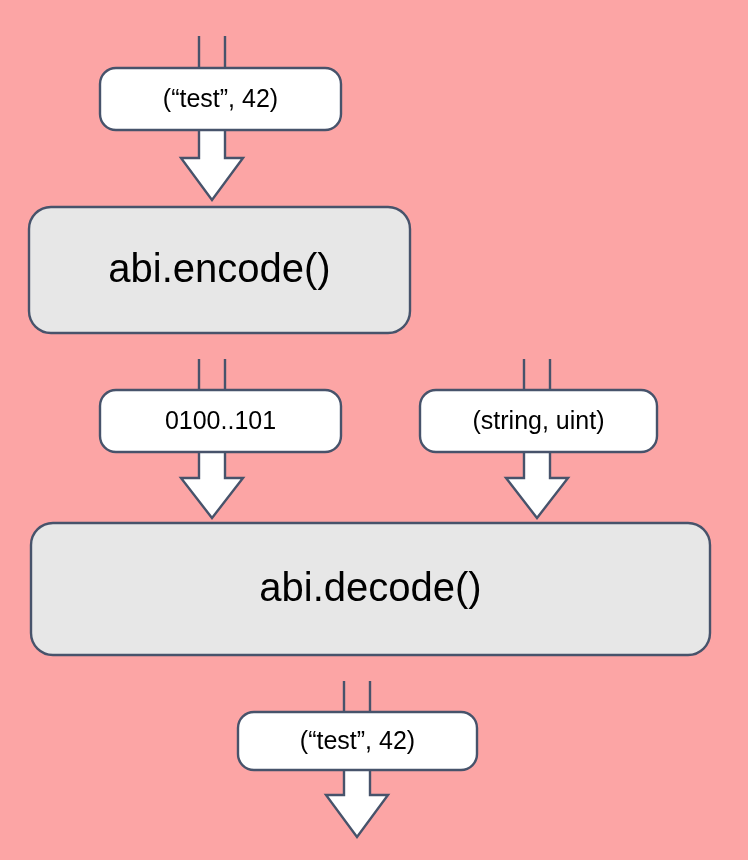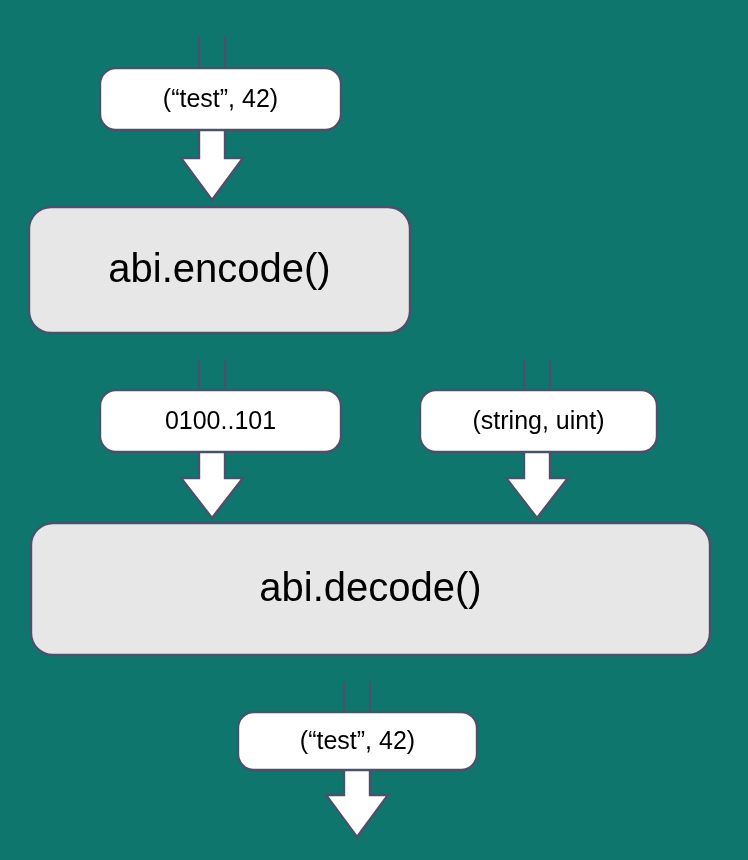--- a/index.html
+++ b/index.html
@@ -8,21 +8,21 @@
     padding: 0;
     background: #ffffff;
   }
   body {
     font-family: "Liberation Sans", sans-serif;
   }
   #canvas {
     position: relative;
     width: 748px;
     height: 860px;
-    background: #0f766e;
+    background: #fca5a5;
     overflow: hidden;
   }
   #diagram-svg {
     position: absolute;
     left: 0;
     top: 0;
     width: 748px;
     height: 860px;
     display: block;
   }

